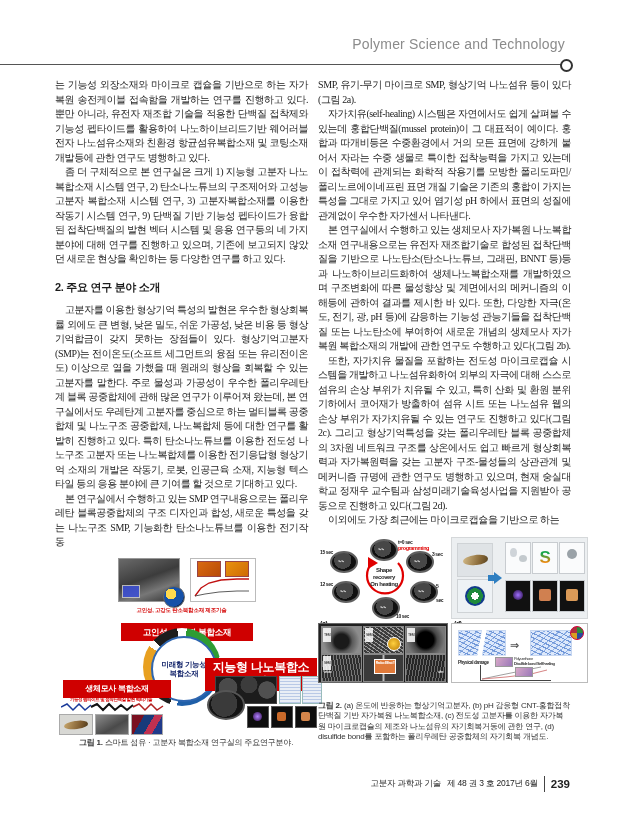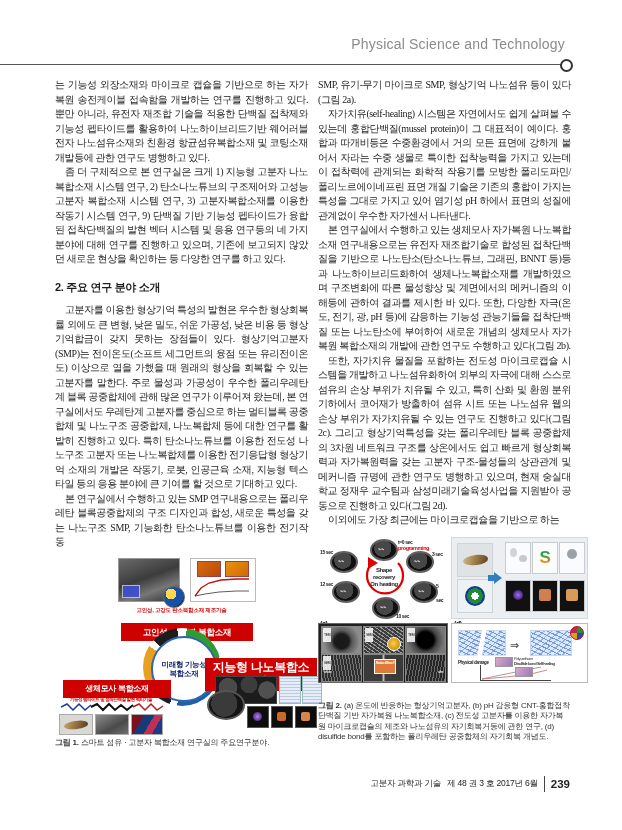--- a/index.html
+++ b/index.html
@@ -76,21 +76,21 @@
       radial-gradient(circle at 85% 50%,#505050 0 16%,transparent 17%),#1c1c1c;border:1px solid #444;}
   .f1-doc1,.f1-doc2{position:absolute;top:-8px;width:20px;height:26px;background:#e9eef6;border:1px solid #9bb;
     background-image:repeating-linear-gradient(0deg,#b9c9e6 0 1px,transparent 1px 3px);}
   .f1-doc1{left:72px;} .f1-doc2{left:95px;width:18px;}
   .f1-mini{position:absolute;top:22px;width:20px;height:20px;background:#0d0d0d;border:1px solid #555;}
   .f1-mini.m1{left:40px;} .f1-mini.m2{left:64px;} .f1-mini.m3{left:88px;}
   .f1-mini .glow{position:absolute;left:5px;top:5px;width:9px;height:9px;border-radius:50%;}
   .f1-mini.m1 .glow{background:radial-gradient(#b080ff,#30104a);}
   .f1-mini.m2 .glow{background:#c96a2a;border-radius:2px;}
   .f1-mini.m3 .glow{background:#d4854a;border-radius:2px;}
-  .fig1-caption-row{margin-top:4px;}
+  .fig1-caption-row{margin-top:4px;margin-left:24px;}
 
   
   .fig2{position:relative;width:268px;height:164px;margin-top:5px;font-family:"Liberation Sans","DejaVu Sans",sans-serif;}
   .f2-panel-label{position:absolute;font-size:7px;font-weight:bold;color:#111;}
   .f2a{position:absolute;left:0;top:0;width:128px;height:86px;background:#fff;}
   .petri{position:absolute;width:24px;height:18px;border-radius:50%;
     background:radial-gradient(circle at 45% 40%,#474747 0 50%,#101010 51% 100%);border:2px solid #606060;}
   .petri .worm{position:absolute;left:6px;top:6px;width:12px;height:5px;color:#ddd;font-size:6px;line-height:4px;}
   .f2a-time{position:absolute;font-size:5px;font-weight:bold;color:#222;}
   .f2a-prog{position:absolute;font-size:5.5px;font-weight:bold;color:#e00000;}
@@ -150,21 +150,21 @@
     font-size:8.5px;color:#222;display:flex;align-items:center;gap:6px;}
   .footer .issue{letter-spacing:-0.2px;}
   .footer .bar{width:0;height:16px;border-left:1px solid #444;}
   .footer .pageno{font-weight:bold;font-size:11.5px;}
 </style>
 </head>
 <body>
 
 <div class="page">
 
-  <div class="journal-title">Physical Science and Technology</div>
+  <div class="journal-title">Polymer Science and Technology</div>
   <div class="header-rule"></div>
   <div class="header-ring"></div>
 
   <div class="col col-left">
     <p class="para no-indent">는 기능성 외장소재와 마이크로 캡슐을 기반으로 하는 자가복원 송전케이블 접속함을 개발하는 연구를 진행하고 있다. 뿐만 아니라, 유전자 재조합 기술을 적용한 단백질 접착제와 기능성 펩타이드를 활용하여 나노하이브리드기반 웨어러블 전자 나노섬유소재와 친환경 항균섬유복합소재 및 코팅소재개발등에 관한 연구도 병행하고 있다.</p>
     <p class="para">좀 더 구체적으로 본 연구실은 크게 1) 지능형 고분자 나노복합소재 시스템 연구, 2) 탄소나노튜브의 구조제어와 고성능 고분자 복합소재 시스템 연구, 3) 고분자복합소재를 이용한 작동기 시스템 연구, 9) 단백질 기반 기능성 펩타이드가 융합된 접착단백질의 발현 벡터 시스템 및 응용 연구등의 네 가지 분야에 대해 연구를 진행하고 있으며, 기존에 보고되지 않았던 새로운 현상을 확인하는 등 다양한 연구를 하고 있다.</p>
     <h2 class="sec-heading">2. 주요 연구 분야 소개</h2>
     <p class="para">고분자를 이용한 형상기억 특성의 발현은 우수한 형상회복률 외에도 큰 변형, 낮은 밀도, 쉬운 가공성, 낮은 비용 등 형상기억합금이 갖지 못하는 장점들이 있다. 형상기억고분자(SMP)는 전이온도(소프트 세그먼트의 융점 또는 유리전이온도) 이상으로 열을 가했을 때 원래의 형상을 회복할 수 있는 고분자를 말한다. 주로 물성과 가공성이 우수한 폴리우레탄계 블록 공중합체에 관해 많은 연구가 이루어져 왔는데, 본 연구실에서도 우레탄계 고분자를 중심으로 하는 멀티블록 공중합체 및 나노구조 공중합체, 나노복합체 등에 대한 연구를 활발히 진행하고 있다. 특히 탄소나노튜브를 이용한 전도성 나노구조 고분자 또는 나노복합체를 이용한 전기응답형 형상기억 소재의 개발은 작동기, 로봇, 인공근육 소재, 지능형 텍스타일 등의 응용 분야에 큰 기여를 할 것으로 기대하고 있다.</p>
     <p class="para">본 연구실에서 수행하고 있는 SMP 연구내용으로는 폴리우레탄 블록공중합체의 구조 디자인과 합성, 새로운 특성을 갖는 나노구조 SMP, 기능화한 탄소나노튜브를 이용한 전기작동</p>
 

